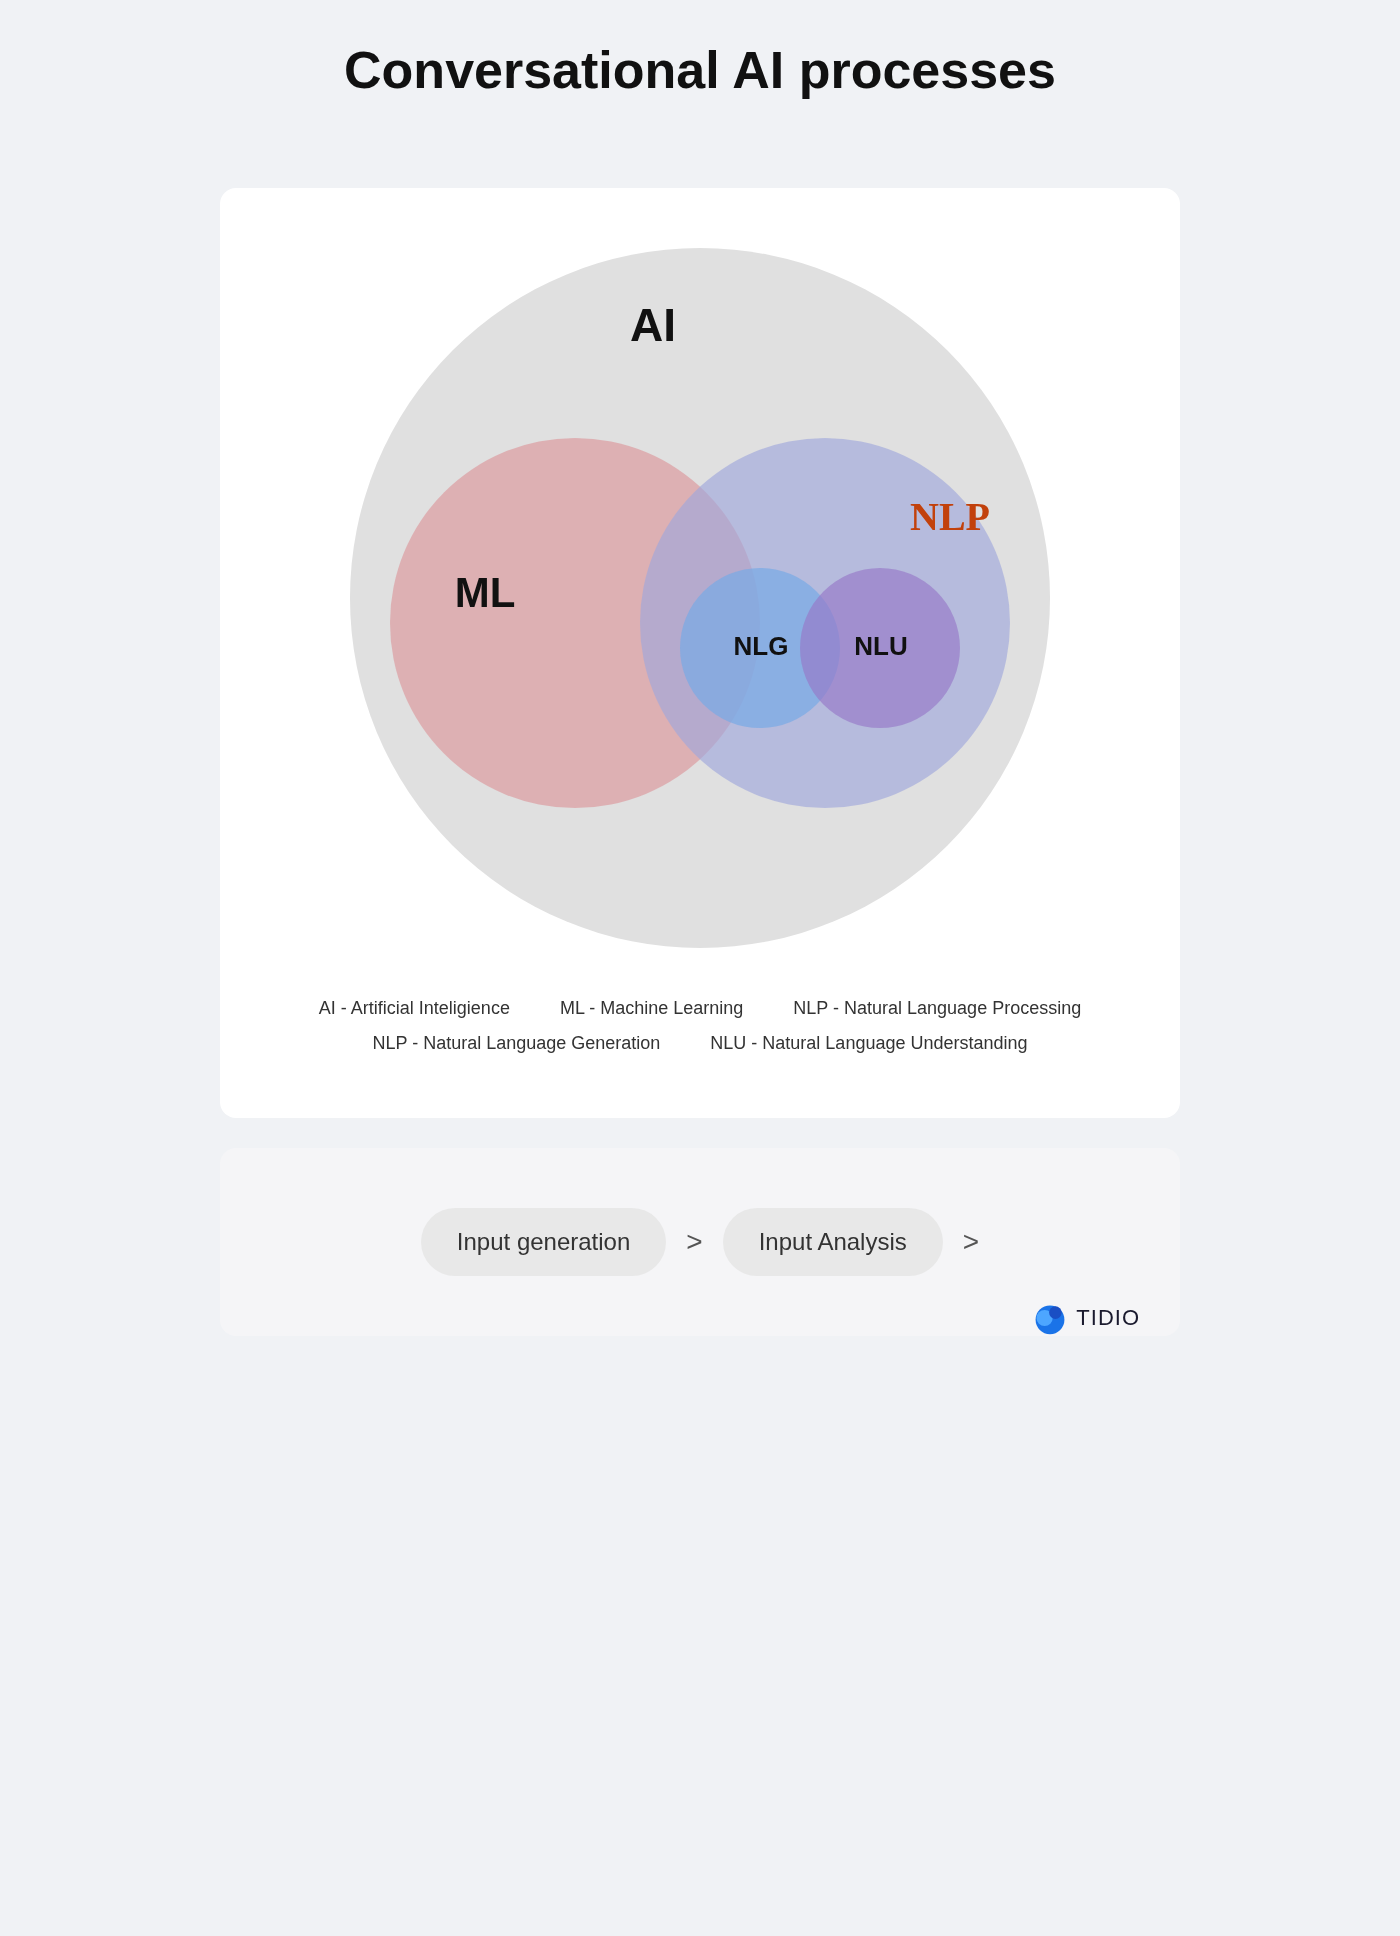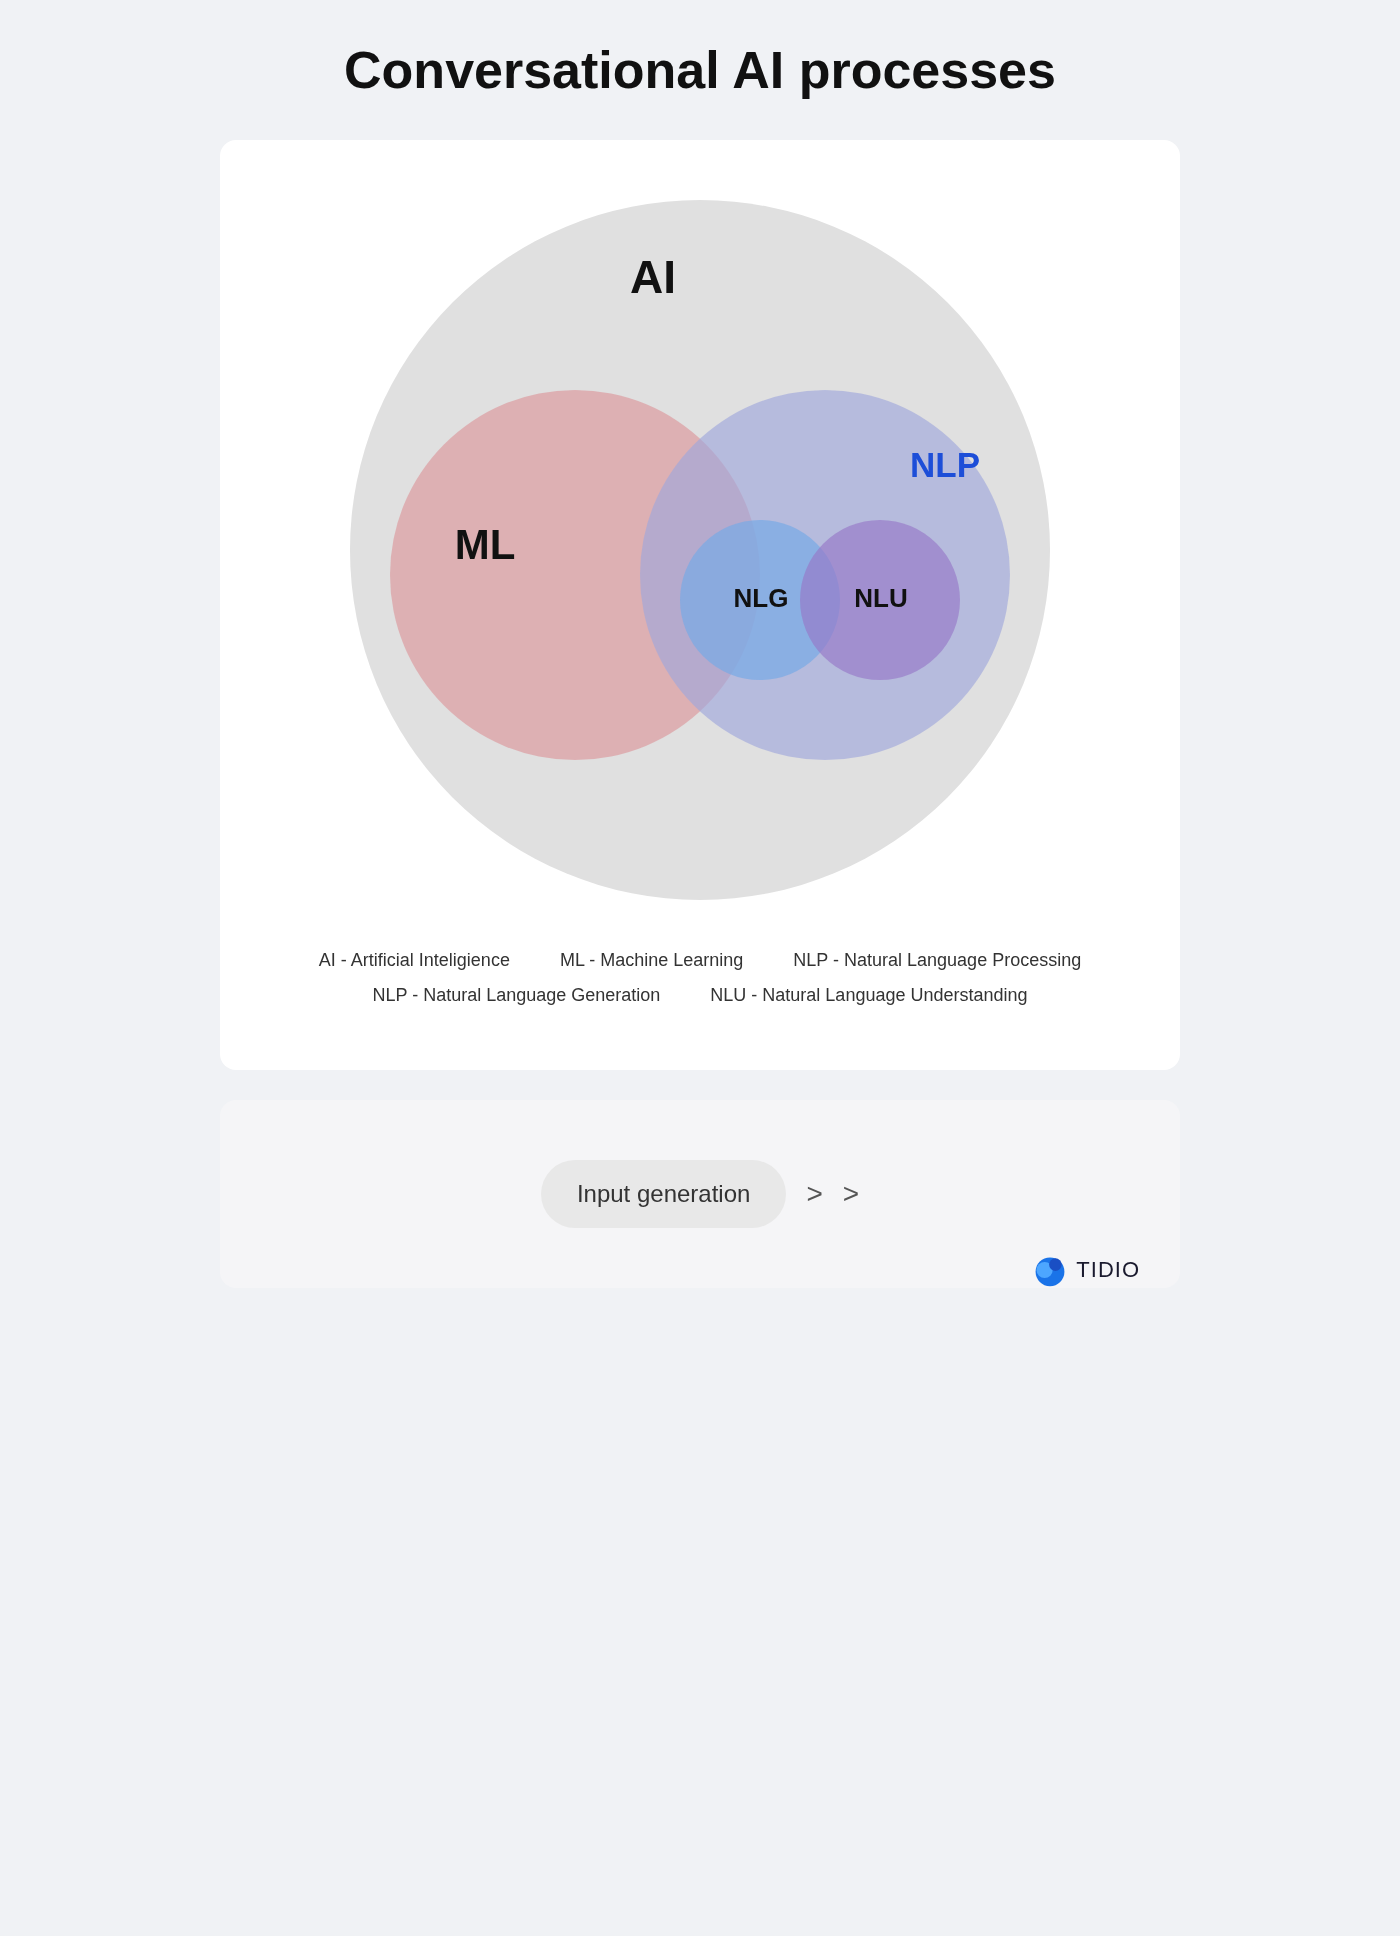--- a/index.html
+++ b/index.html
@@ -22,20 +22,21 @@
       margin-bottom: 40px;
       text-align: left;
     }
 
     .card {
       background: #fff;
       border-radius: 16px;
       width: 960px;
       padding: 50px 40px 50px 40px;
       margin-bottom: 30px;
+      margin-top: 48px;
     }
 
     
     .venn-container {
       position: relative;
       width: 820px;
       height: 720px;
       margin: 0 auto 40px auto;
     }
 
@@ -92,24 +93,25 @@
       background: rgba(160, 168, 220, 0.65);
       top: 200px;
       left: 350px;
       z-index: 2;
     }
 
     .label-nlp {
       position: absolute;
       top: 255px;
       left: 620px;
-      font-size: 35px;
-      font-weight: 800;
-      color: #1d4ed8;
-      z-index: 10;
+      font-size: 40px;
+      font-weight: 800;
+      color: #c2410c;
+      z-index: 10;
+      font-family: Liberation Serif, serif;
     }
 
     
     .circle-nlg {
       position: absolute;
       width: 160px;
       height: 160px;
       border-radius: 50%;
       background: rgba(120, 170, 230, 0.7);
       top: 330px;
@@ -264,20 +266,21 @@
     <div class="legend-row">
       <span class="legend-item">NLP - Natural Language Generation</span>
       <span class="legend-item">NLU - Natural Language Understanding</span>
     </div>
   </div>
 </div>
 
 <div class="flow-card">
   <div class="flow-pill">Input generation</div>
   <span class="flow-arrow">&gt;</span>
+  <div class="flow-pill">Input Analysis</div>
   <span class="flow-arrow">&gt;</span>
 </div>
 
 <div class="bottom-area">
   <div class="tidio-logo">
 
     <svg class="tidio-icon" viewBox="0 0 40 40" xmlns="http://www.w3.org/2000/svg">
       <circle cx="20" cy="22" r="16" fill="#1a73e8"></circle>
       <ellipse cx="14" cy="20" rx="9" ry="9" fill="#4da6ff"></ellipse>
       <circle cx="26" cy="14" r="7" fill="#1a4fc4"></circle>

